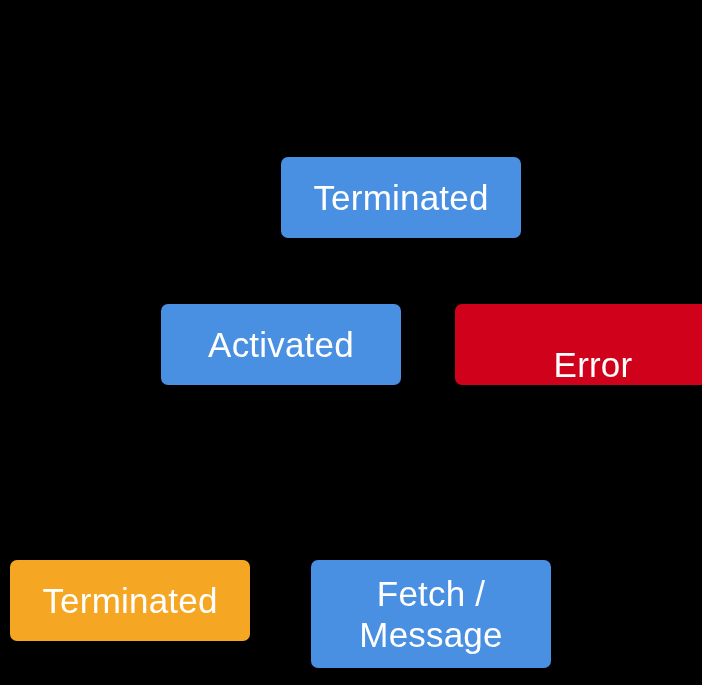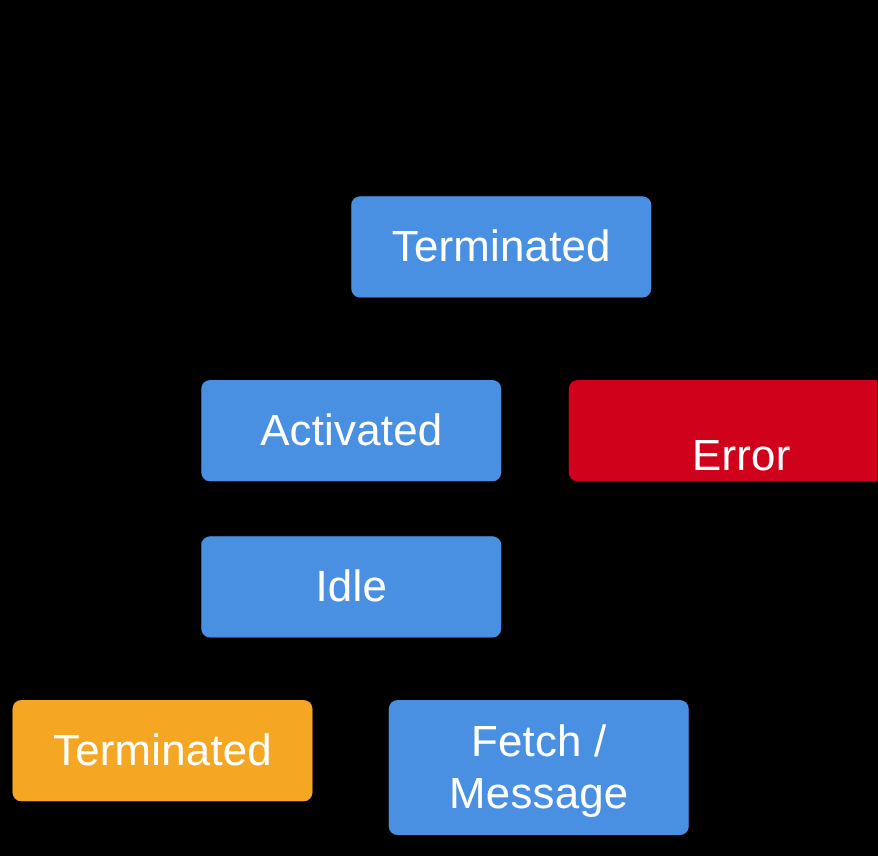--- a/index.html
+++ b/index.html
@@ -42,17 +42,16 @@
   }
 </style>
 </head>
 <body>
 
 <div id="canvas" style="width: 702px; height: 685px; background: rgb(0, 0, 0);">
 
 <div class="node" style="left: 281px; top: 157px; width: 240px; height: 81px; background: rgb(74, 144, 226);"><span class="node-label">Terminated</span></div>
     <div class="node" style="left: 161px; top: 304px; width: 240px; height: 81px; background: rgb(74, 144, 226); align-items: center;"><span class="node-label">Activated</span></div>
     <div class="node" style="left: 455px; top: 304px; width: 276px; height: 81px; background: rgb(208, 2, 27); align-items: flex-end;"><span class="node-label">Error</span></div>
-    <div class="node" style="left: 161px; top: 429px; width: 240px; height: 81px; background: rgb(74, 144, 226);"><span class="node-label">Idle</span></div>
     <div class="node" style="left: 10px; top: 560px; width: 240px; height: 81px; background: rgb(245, 166, 35);"><span class="node-label">Terminated</span></div>
     <div class="node" style="left: 311px; top: 560px; width: 240px; height: 108px; background: rgb(74, 144, 226);"><span class="node-label">Fetch /
 Message</span></div>
   </div>
 
 </body></html>

